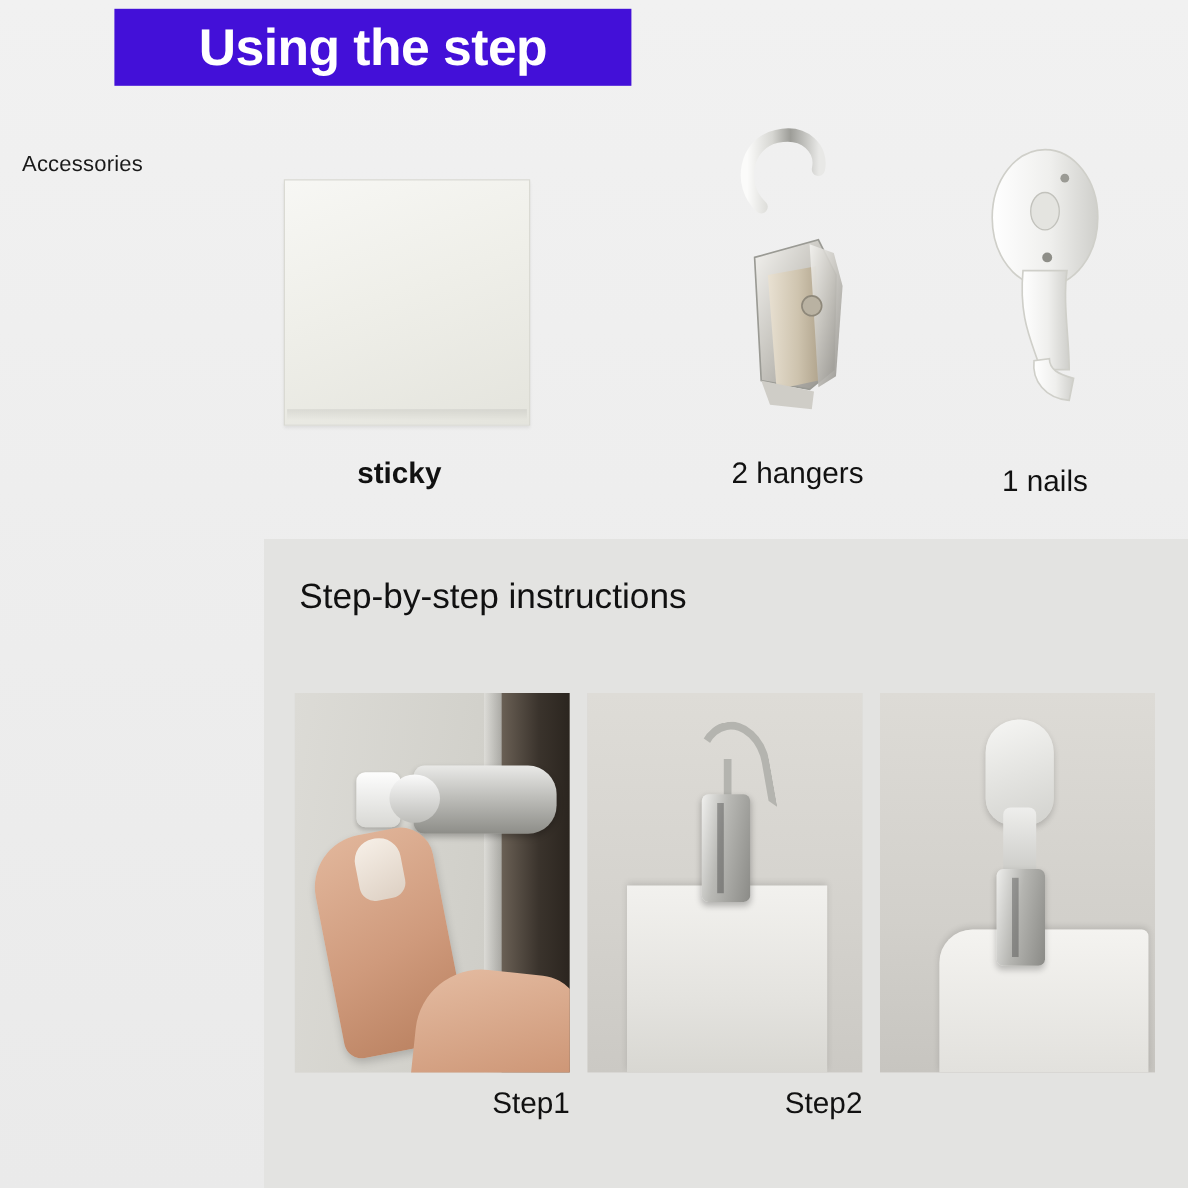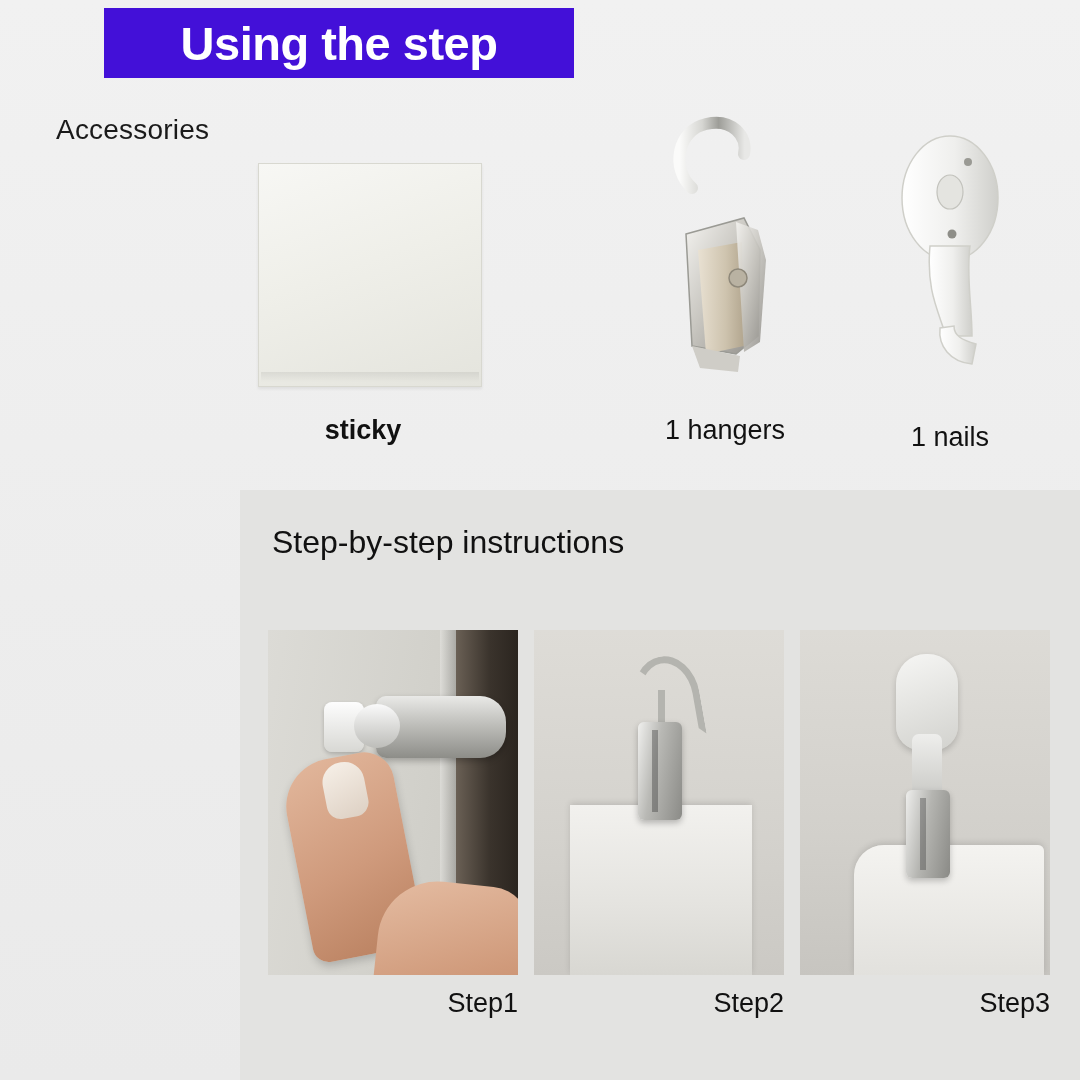--- a/index.html
+++ b/index.html
@@ -41,25 +41,24 @@
     font-size: 47px;
     font-weight: bold;
     letter-spacing: -0.5px;
     line-height: 1;
   }
 
   
   .accessories-label {
     position: absolute;
     left: 20px;
-    top: 114px;
-    font-size: 28px;
+    top: 138px;
+    font-size: 20px;
     color: #1a1a1a;
     letter-spacing: 0.2px;
-    margin-left: 36px;
   }
   .acc-caption {
     position: absolute;
     text-align: center;
     font-size: 27px;
     color: #111111;
     white-space: nowrap;
   }
 
   
@@ -395,21 +394,21 @@
       <path d="M52 78 C30 58 38 20 66 14 C92 8 108 26 104 44" fill="none" stroke="url(#metal)" stroke-width="12" stroke-linecap="round"></path>
       <path d="M104 44 L104 112" fill="none" stroke="url(#metal)" stroke-width="12" stroke-linecap="round"></path>
 
       <path d="M46 124 L104 108 L120 140 L118 226 L96 244 L52 236 Z" fill="url(#metal2)" stroke="#9a9a94" stroke-width="1.5"></path>
       <path d="M58 140 L102 132 L104 236 L66 244 Z" fill="url(#beige)" opacity="0.95"></path>
       <path d="M96 112 L118 120 L126 150 L120 232 L104 242 Z" fill="url(#metal2)" opacity="0.9"></path>
       <circle cx="98" cy="168" r="9" fill="#b9b2a2" stroke="#8e887a" stroke-width="1.5"></circle>
       <path d="M52 236 L100 246 L98 262 L60 258 Z" fill="#cfcdc7"></path>
     </svg>
   </div>
-  <div class="acc-caption hanger-caption">1 hangers</div>
+  <div class="acc-caption hanger-caption">2 hangers</div>
 
   <div class="nail-wrap">
     <svg width="140" height="250" viewBox="0 0 140 250">
       <defs>
         <linearGradient id="white1" x1="0" y1="0" x2="1" y2="0">
           <stop offset="0%" stop-color="#ffffff"></stop>
           <stop offset="55%" stop-color="#efefed"></stop>
           <stop offset="100%" stop-color="#cfcfcb"></stop>
         </linearGradient>
       </defs>
@@ -456,17 +455,16 @@
         <div class="s3-nail-hook"></div>
         <div class="s3-clip"></div>
         <div class="s3-clip-seam"></div>
       </div>
 
     </div>
 
     <div class="step-captions">
       <div class="step-caption">Step1</div>
       <div class="step-caption">Step2</div>
-      <div class="step-caption">Step3</div>
     </div>
   </div>
 
 </div>
 
 </body></html>

